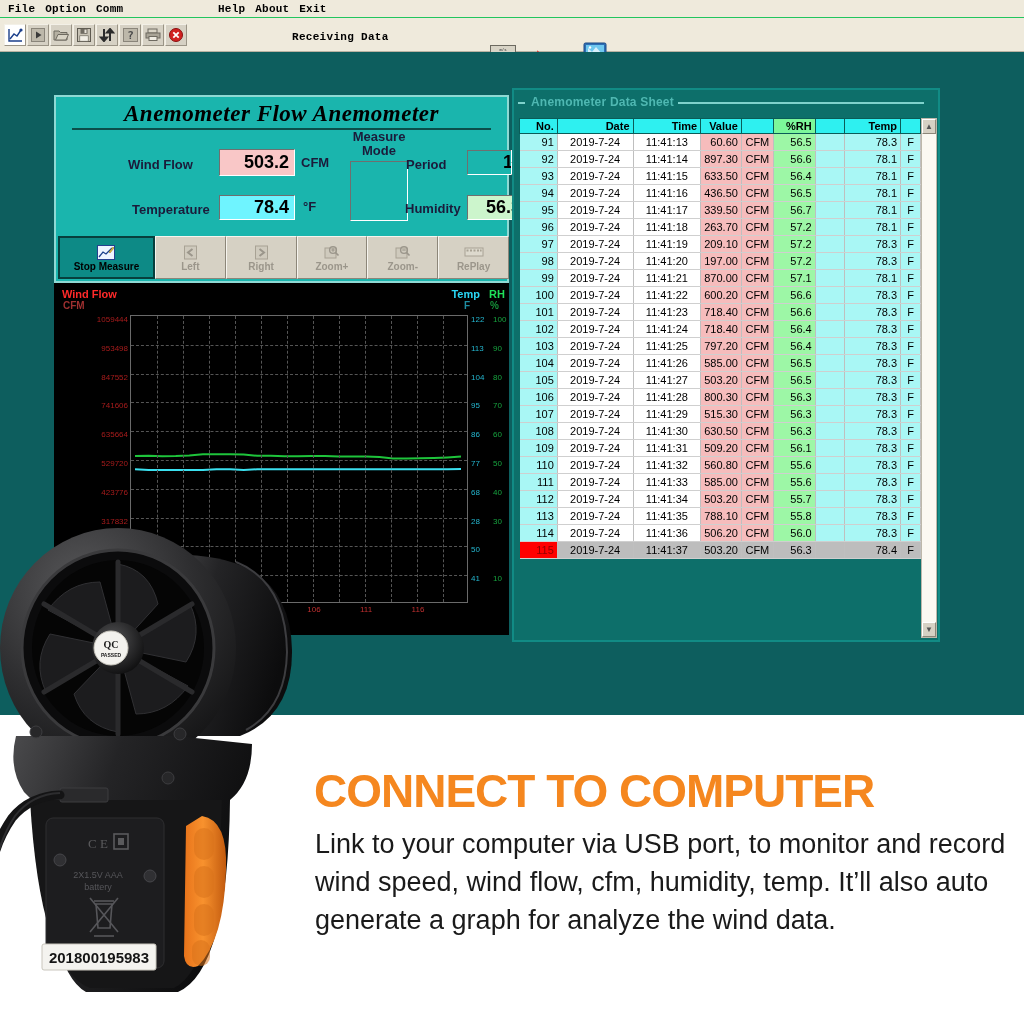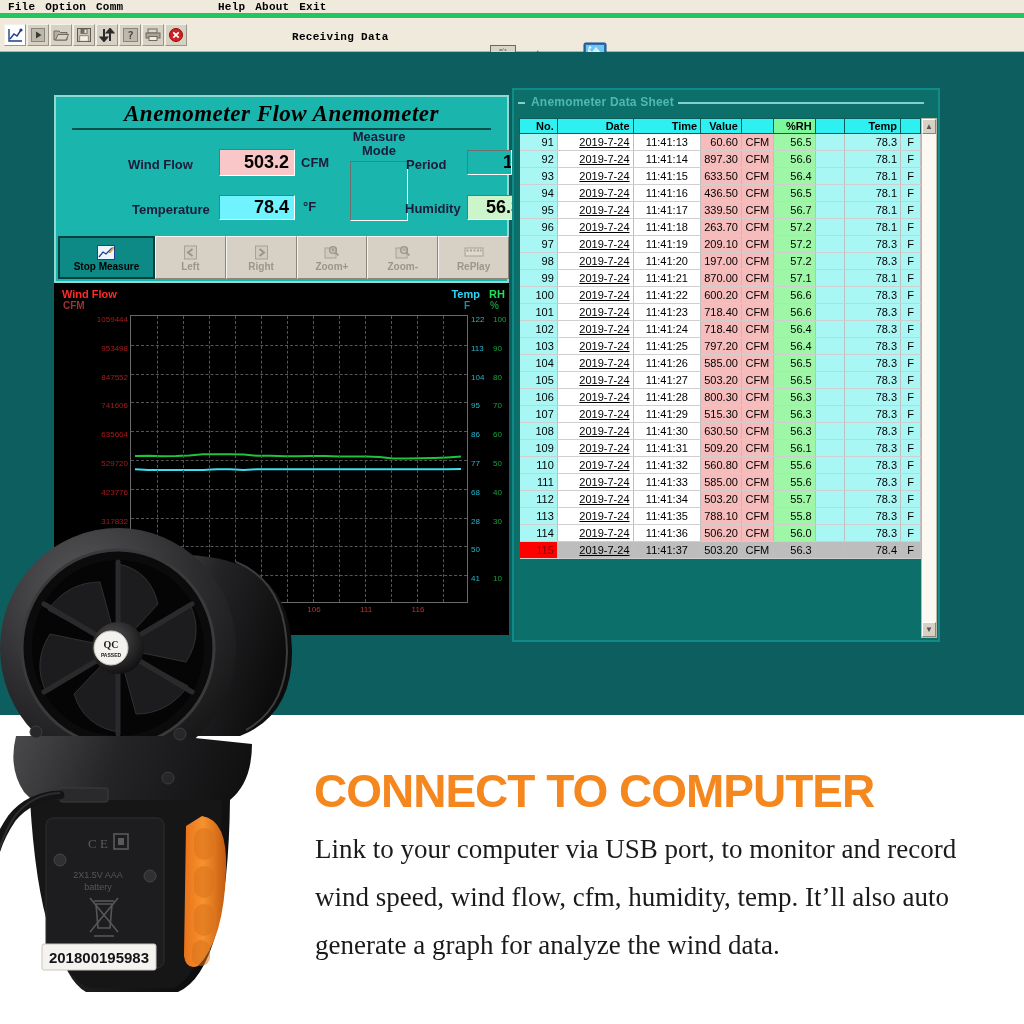--- a/index.html
+++ b/index.html
@@ -14,21 +14,21 @@
   
   #app-window {
     position: absolute; left: 0; top: 0; width: 1024px; height: 715px;
     background: #0d5e5e;
   }
 
   
   #menu-bar {
     position: absolute; left: 0; top: 0; width: 1024px; height: 18px;
     background: #efeadc;
-    border-bottom: 5px solid #22c55e;
+    border-bottom: 1px solid #22c55e;
     display: flex; align-items: center;
     padding-left: 3px;
   }
   .menu-item {
     font-family: "Liberation Mono", monospace;
     font-size: 11px; font-weight: bold; color: #000;
     padding: 0 5px; letter-spacing: .2px; white-space: nowrap;
   }
   .menu-item.disabled { color: #aaa6a0; font-weight: normal; margin-top: 47px; }
 
@@ -212,21 +212,21 @@
     border: 1px solid #0a5c58; height: 15px; padding: 0 3px;
     text-align: right;
   }
   table.sheet th.h-rh { background: #7cf79a; }
   table.sheet td {
     font-size: 11px; color: #000; height: 17px; padding: 0 3px;
     border-right: 1px solid #bfbfbf; border-bottom: 1px solid #cfcfcf;
     white-space: nowrap;
   }
   td.c-no   { background: #a9f7f5; text-align: right; font-size: 8px; width: 38px; }
-  td.c-date { background: #ffffff; text-align: right; width: 76px; text-decoration: underline; }
+  td.c-date { background: #ffffff; text-align: center; width: 76px; }
   td.c-time { background: #ffffff; text-align: center; width: 68px; }
   td.c-val  { background: #f6bcbc; text-align: right; }
   td.c-unit { background: #f6bcbc; text-align: center; width: 32px; font-size: 8px; color:#444; }
   td.c-rh   { background: #9df7a6; text-align: right; width: 42px; }
   td.c-rhsp { background: #a9f7f5; width: 30px; }
   td.c-temp { background: #a9f7f5; text-align: right; width: 56px; }
   td.c-tunit{ background: #a9f7f5; text-align: center; width: 20px; font-size: 9px; color:#223; }
   tr.sel td { background: #bdbdbd; }
   tr.sel td.c-no { background: #ff0000; color: #8f0000; }
   #vscroll {
@@ -246,22 +246,22 @@
     background: #ffffff;
   }
   #headline {
     position: absolute; left: 314px; top: 49px;
     color: #f5871f; font-weight: bold; font-size: 46px;
     letter-spacing: -1px; white-space: nowrap;
     font-family: "Liberation Sans", sans-serif;
   }
   #body-copy {
     position: absolute; left: 315px; top: 110px; width: 700px;
-    color: #1a1a1a; font-size: 27px; line-height: 48px;
-    font-family: Liberation Serif, serif;
+    color: #1a1a1a; font-size: 27px; line-height: 38px;
+    font-family: Liberation Sans, sans-serif;
   }
 
   
   #device { position: absolute; left: -10px; top: 500px; width: 330px; height: 500px; }
 </style>
 </head>
 <body>
 
 <div id="app-window">
 

